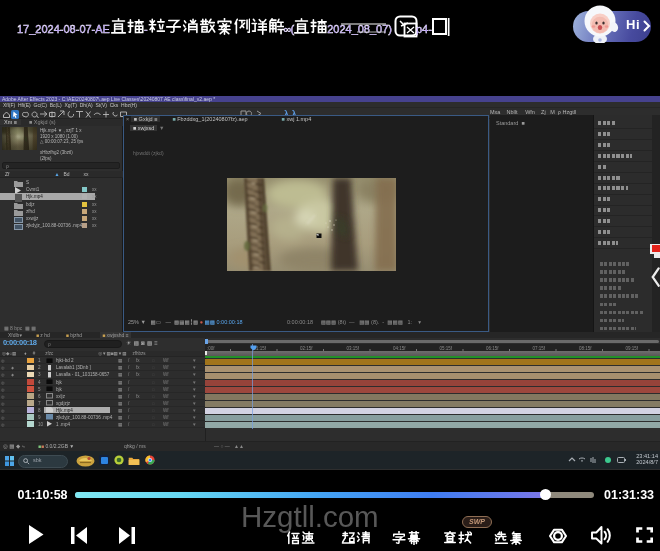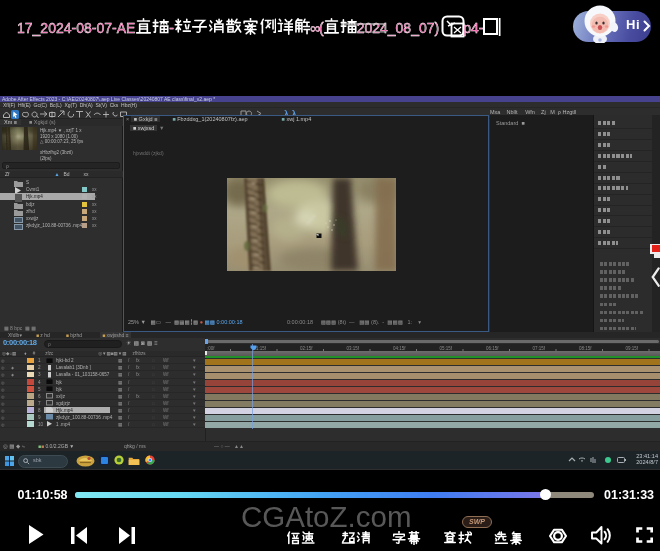--- a/index.html
+++ b/index.html
@@ -1,19 +1,19 @@
 <!DOCTYPE html>
 <html><head><meta charset="utf-8"><style>
 html,body{margin:0;padding:0;background:#000;width:660px;height:551px;overflow:hidden}
 *{box-sizing:border-box}
 body{font-family:"Liberation Sans",sans-serif;position:relative}
 .a{position:absolute}
 </style></head><body>
 <div class="a" style="left:0;top:0;width:660px;height:96px;background:#000"></div>
-<div class="a" style="left:17px;top:14.5px;width:545px;height:24px;color:#ec4899;font-size:14px;white-space:nowrap;-webkit-text-stroke:.4px #fff"><span>17_2024-08-07-AE</span><svg style="vertical-align:-2px;margin:0 0px 0px 0px" width="17" height="17" viewBox="0 0 20 20">
+<div class="a" style="left:17px;top:14.5px;width:545px;height:24px;color:#8b5cf6;font-size:11px;white-space:nowrap;-webkit-text-stroke:.4px #fff"><span>17_2024-08-07-AE</span><svg style="vertical-align:-2px;margin:0 0px 0px 0px" width="17" height="17" viewBox="0 0 20 20">
       <path d="M10 1V3.5M3 3.5H17M5.5 7H14.5V16.5M5.5 7V16.5M5.5 10H14.5M5.5 13H14.5M2 17.5H18" fill="none" stroke="#fff" stroke-width="1.9" stroke-linecap="round"></path>
     </svg><svg style="vertical-align:-2px;margin:0 0px 0px 0px" width="17" height="17" viewBox="0 0 20 20">
       <path d="M4 2V15.5Q4 17.5 2.5 16.5M1.5 5.5H7M1.5 9.5H7M9.5 4.5H19M14 2V7M10.5 7L12.5 5M17.5 7L15.5 5M10 9.5H18.5V17H10V9.5M14.25 9.5V17M10 13.25H18.5" fill="none" stroke="#fff" stroke-width="1.9" stroke-linecap="round"></path>
     </svg><span>-</span><svg style="vertical-align:-2px;margin:0 0px 0px 0px" width="17" height="17" viewBox="0 0 20 20">
       <path d="M5 1.5V16.5M1.5 8H9M2.5 3.5L4.5 6M7.5 3.5L5.5 6M2.5 13.5L4.5 10.5M7.5 13.5L5.5 10.5M15 1.5V3.5M11.5 4.5H19M13.5 8L14.5 12.5M17.5 8L16.5 12.5M11 15.5H19.5" fill="none" stroke="#fff" stroke-width="1.9" stroke-linecap="round"></path>
     </svg><svg style="vertical-align:-2px;margin:0 0px 0px 0px" width="17" height="17" viewBox="0 0 20 20">
       <path d="M4.5 3H15.5Q12 6 10.5 8.5M10.5 8.5V15Q10.5 17.5 7 16.5M2 10.5H18" fill="none" stroke="#fff" stroke-width="1.9" stroke-linecap="round"></path>
     </svg><svg style="vertical-align:-2px;margin:0 0px 0px 0px" width="17" height="17" viewBox="0 0 20 20">
       <path d="M3 3.5L4.5 5.5M2 8.5L3.5 10.5M2.5 15L4.5 12.5M13 1.5V5.5M10 3L11.5 5M16 3L14.5 5M8 7H17.5V17M8 7V16.5M8.8 10.5H17M8.8 13.5H17" fill="none" stroke="#fff" stroke-width="1.9" stroke-linecap="round"></path>
     </svg><svg style="vertical-align:-2px;margin:0 0px 0px 0px" width="17" height="17" viewBox="0 0 20 20">
@@ -544,21 +544,21 @@
     <path d="M11 3a4 3 0 0 1 6 0M13 5a2 1.5 0 0 1 2 0" fill="none" stroke="#a8aeb4" stroke-width="1"></path>
     <path d="M23 2v4m2-5v6m2-4v4" stroke="#a8aeb4" stroke-width="1"></path>
   </svg>
 <div class="a" style="left:605px;top:456.5px;width:6px;height:6px;border-radius:50%;background:#3cc88e"></div>
 <svg class="a" style="left:617px;top:456px" width="9" height="8" viewBox="0 0 9 8">
     <rect x="0.5" y="1.5" width="7" height="5" rx="1" fill="none" stroke="#a8aeb4" stroke-width="1"></rect>
     <rect x="8" y="3" width="1" height="2" fill="#a8aeb4"></rect>
   </svg>
 <div class="a" style="left:625px;top:452.5px;width:33px;color:#c2c8ce;font-size:5.6px;line-height:6.8px;text-align:right">23:41:14<br>2024/8/7</div>
 <div class="a" style="left:0;top:470px;width:660px;height:81px;background:#000"></div>
-<div class="a" style="left:241px;top:500px;color:#585858;font-size:29.5px;letter-spacing:0px;font-weight:400">CGAtoZ.com</div>
+<div class="a" style="left:241px;top:500px;color:#585858;font-size:29.5px;letter-spacing:0px;font-weight:400">Hzgtll.com</div>
 <svg class="a" style="left:650px;top:267px" width="10" height="22" viewBox="0 0 11 24">
     <path d="M9.5 1.5L3 11l6.5 9.5" stroke="#ededed" stroke-width="2.5" fill="none" stroke-linecap="round"></path>
   </svg>
 <div class="a" style="left:17.5px;top:488px;color:#fff;font-size:12.5px;font-weight:bold">01:10:58</div>
 <div class="a" style="left:604px;top:488px;color:#fff;font-size:12.5px;font-weight:bold">01:31:33</div>
 <div class="a" style="left:75px;top:491.5px;width:519px;height:6px;border-radius:3px;background:#8f897c"></div>
 <div class="a" style="left:75px;top:491.5px;width:470px;height:6px;border-radius:3px;background:linear-gradient(90deg,#80e8f2 0%,#66d8f2 22%,#44a4f4 52%,#3f7df2 76%,#6a78ea 94%,#7d76e6 100%)"></div>
 <div class="a" style="left:540px;top:489px;width:11px;height:11px;border-radius:50%;background:#fff"></div>
 <svg class="a" style="left:29px;top:525px" width="15" height="20" viewBox="0 0 15 20">
     <path d="M0 0L14.5 9.5L0 19z" fill="#fff"></path>

